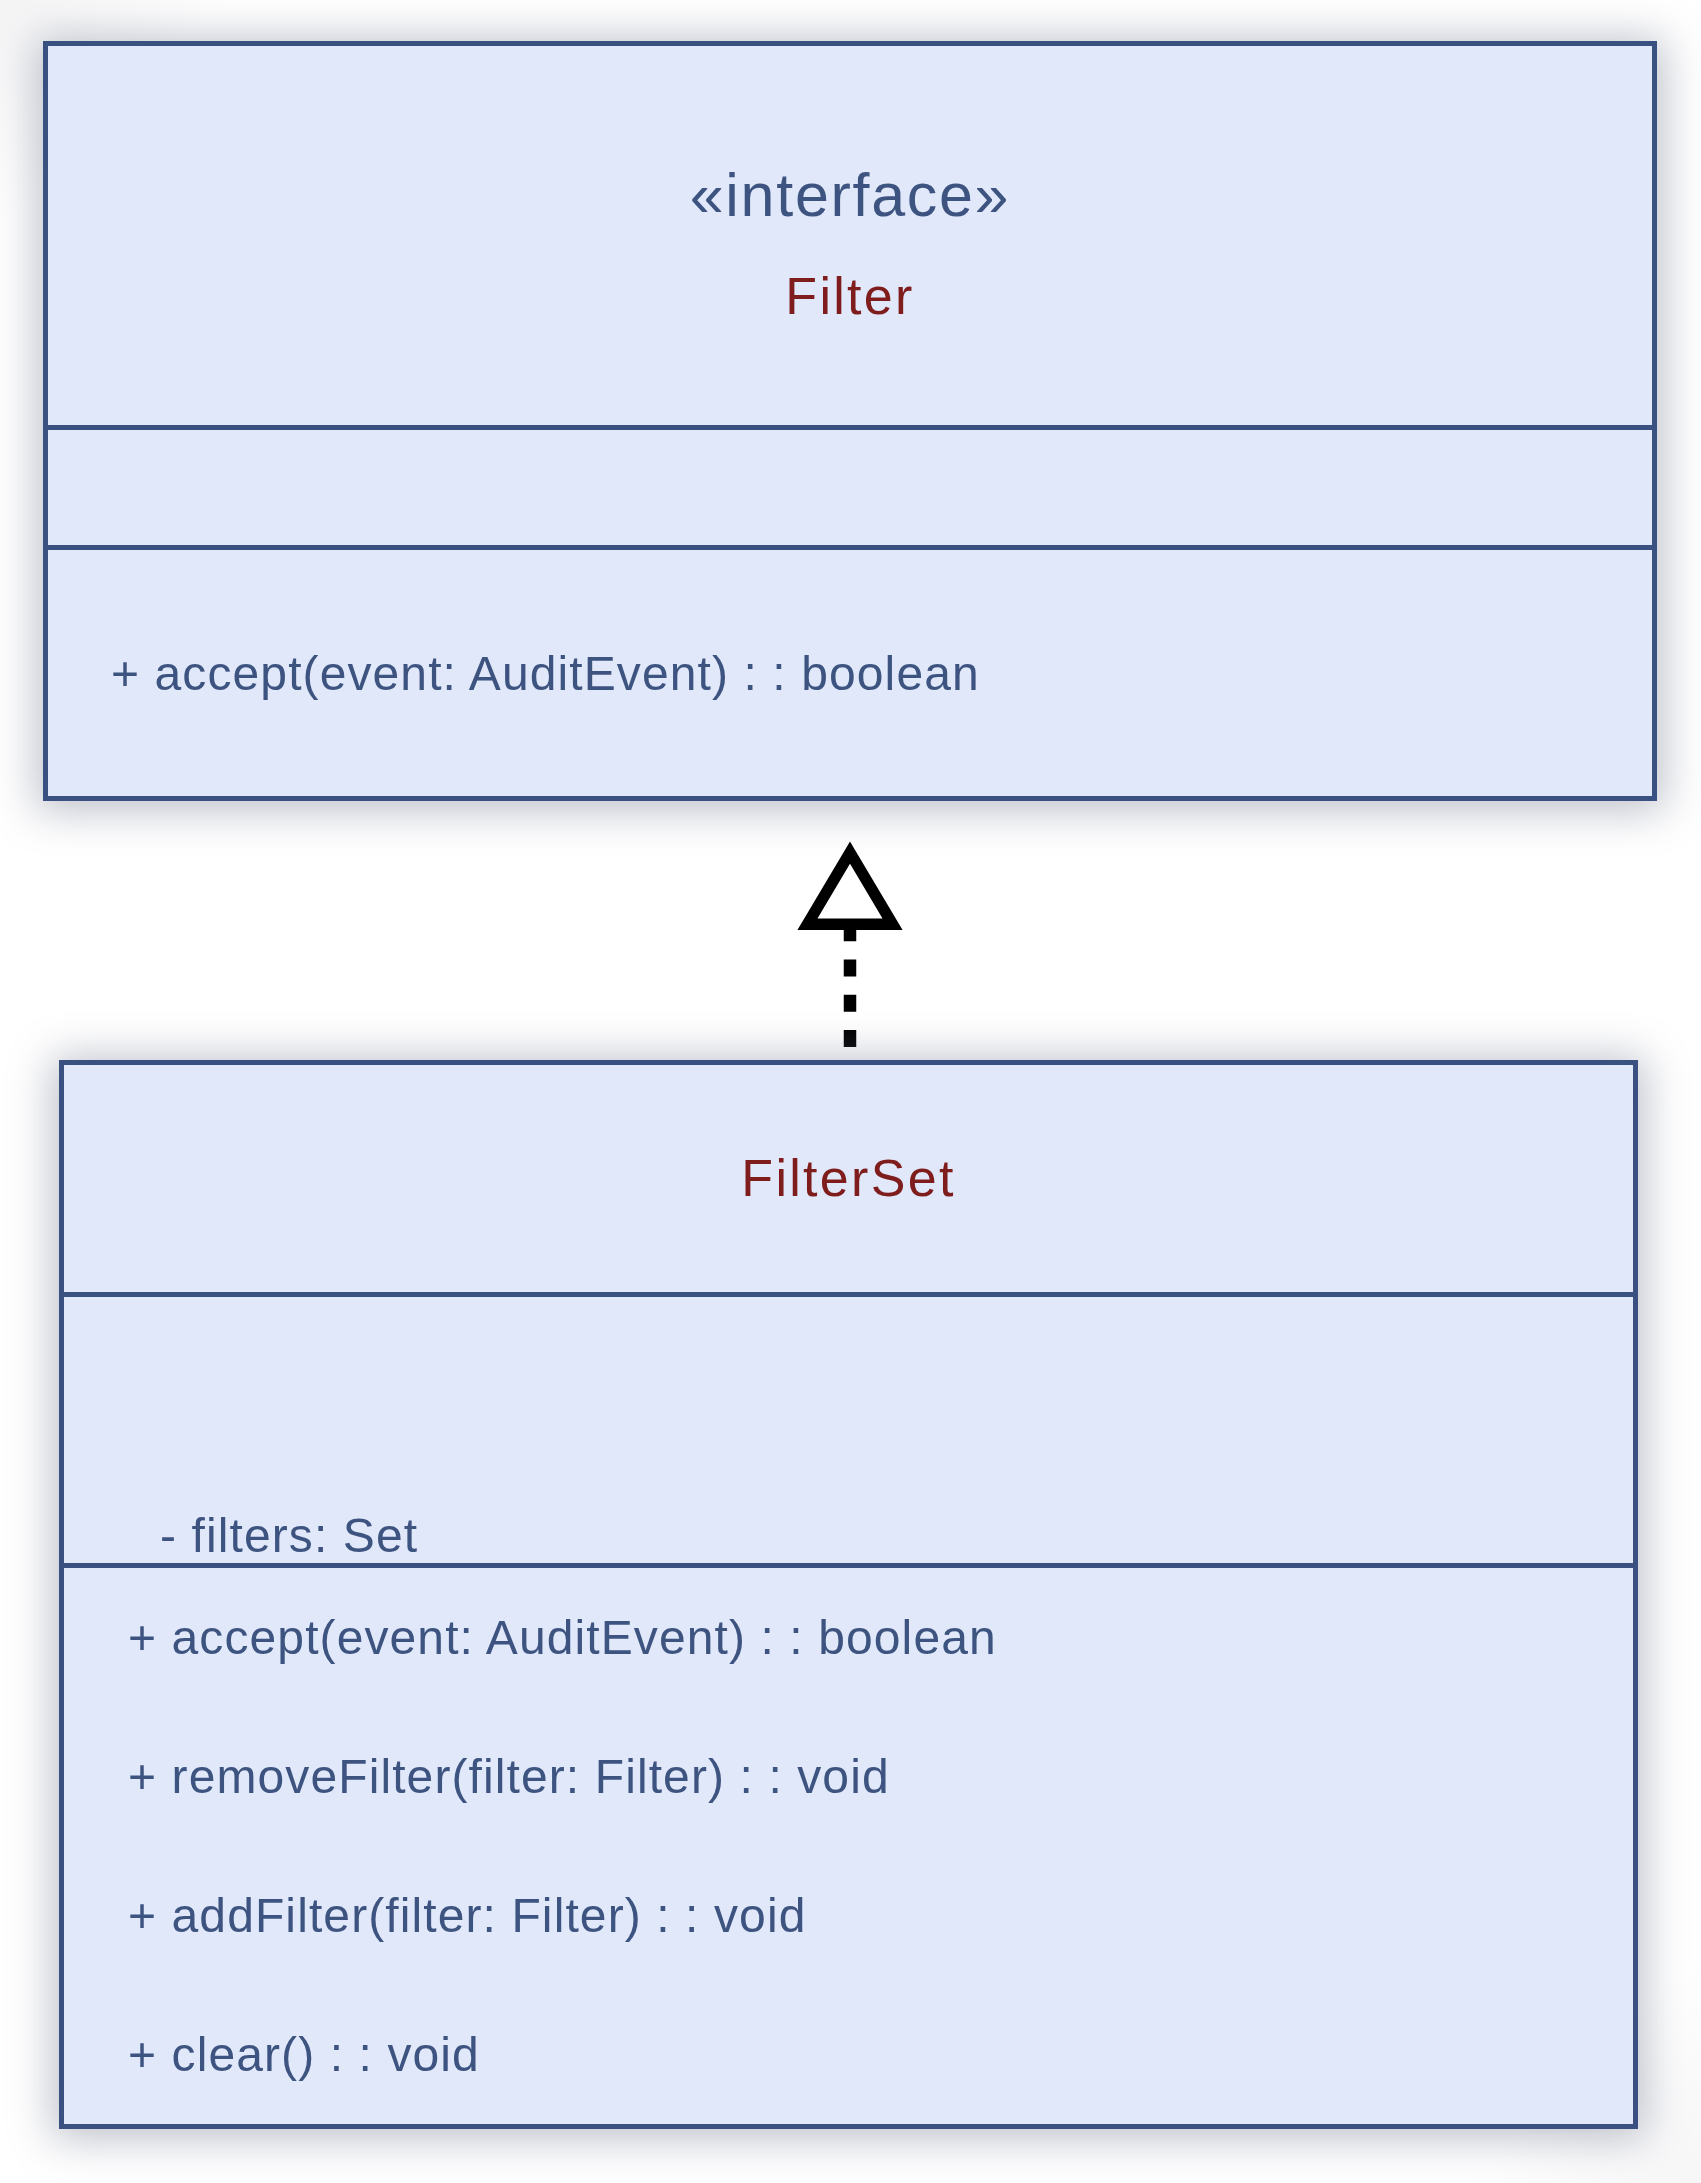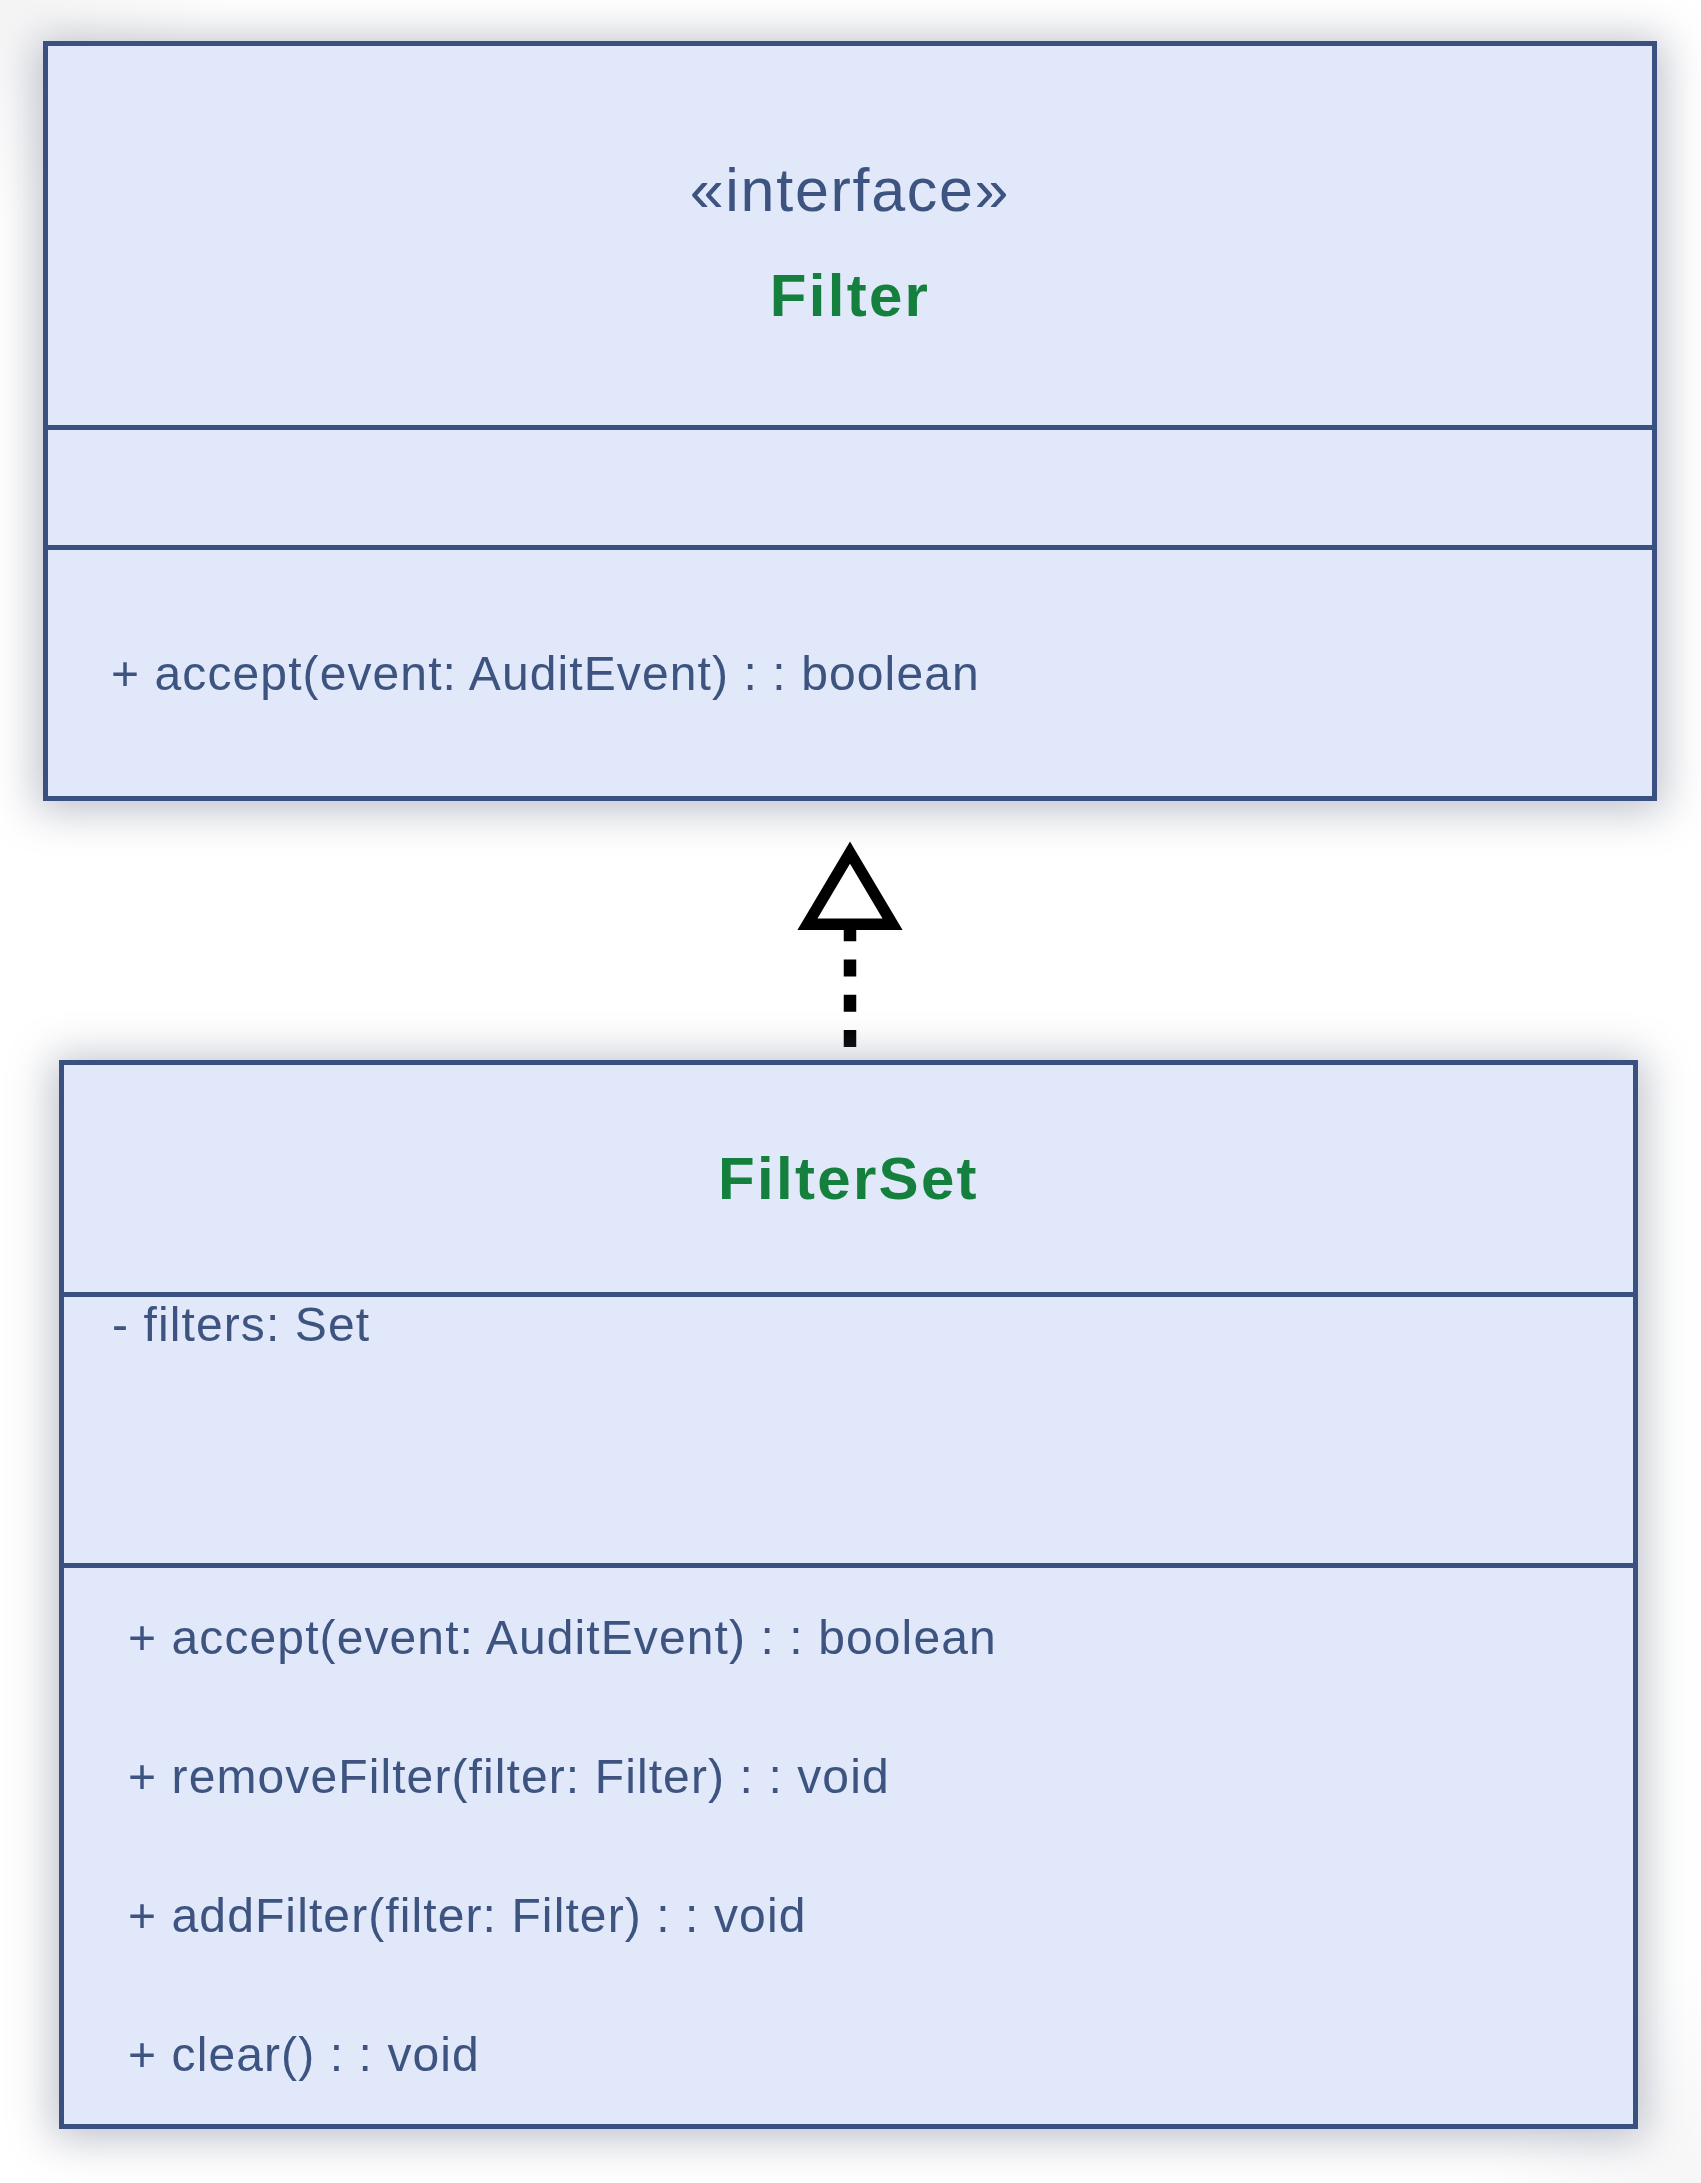--- a/index.html
+++ b/index.html
@@ -39,24 +39,24 @@
     flex-direction: column;
     align-items: center;
     justify-content: center;
   }
   .stereotype {
     font-size: 61px;
     letter-spacing: 1.7px;
     color: #3e5480;
   }
   .class-name {
-    font-size: 60px;
-    font-weight: bold;
+    font-size: 52px;
+    font-weight: normal;
     letter-spacing: 2.3px;
-    color: #15803d;
+    color: #7f1d1d;
   }
   .member-list {
     display: flex;
     flex-direction: column;
     justify-content: center;
   }
   .member {
     font-size: 48px;
     letter-spacing: 1.1px;
     white-space: nowrap;
@@ -76,24 +76,24 @@
   
   #node-filterset {
     left: 59px;
     top: 1060px;
     width: 1579px;
     height: 1069px;
   }
   #node-filterset .title-compartment { height: 239px; }
   #node-filterset .attributes-compartment {
     height: 286px;
-    padding-left: 48px;
+    padding-left: 96px;
     display: flex;
     flex-direction: column;
-    justify-content: flex-start;
+    justify-content: flex-end;
   }
   #node-filterset .operations-compartment { height: 578px; padding-left: 64px; }
   #node-filterset .operations-compartment .member { line-height: 139px; }
 
   
   #realization-arrow {
     position: absolute;
     left: 779px;
     top: 827px;
     width: 142px;

